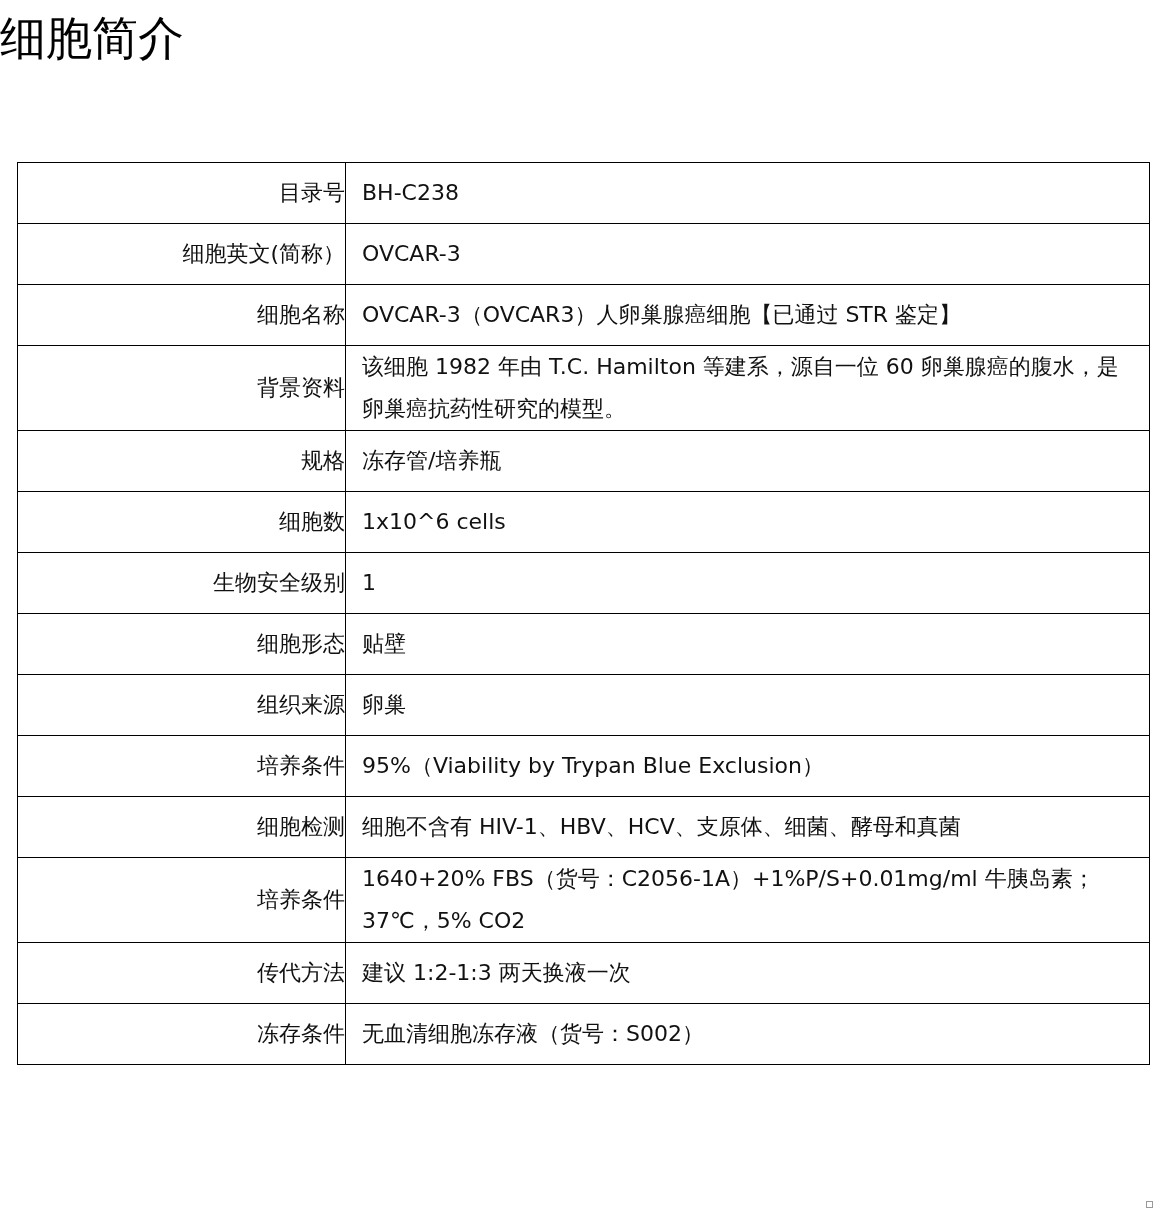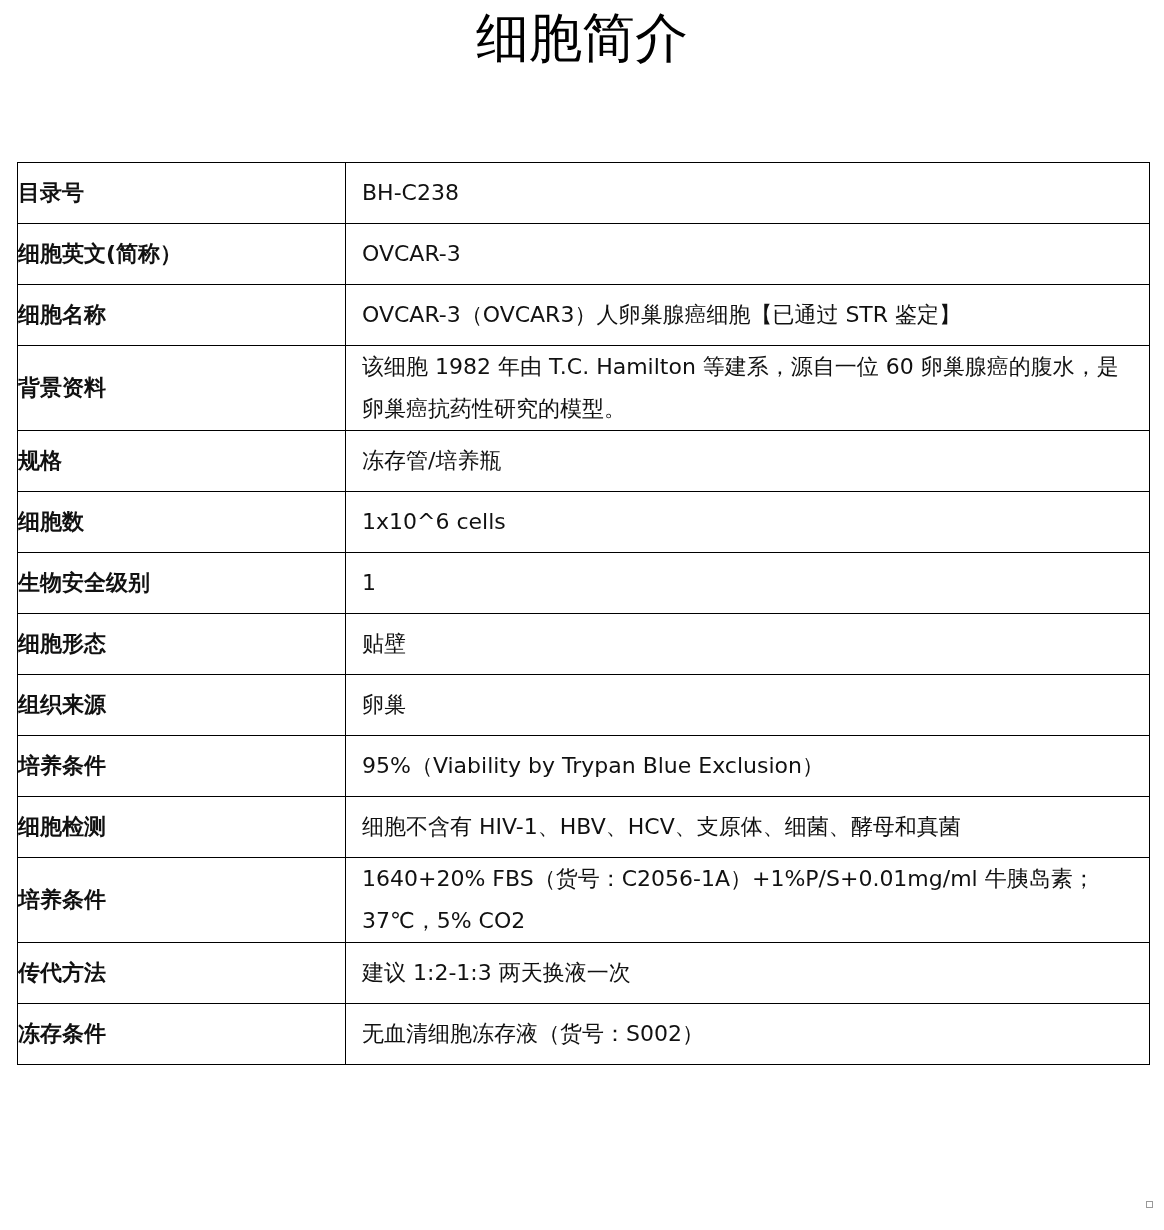--- a/index.html
+++ b/index.html
@@ -1,22 +1,22 @@
 <!DOCTYPE html>
 <html><head>
   <meta charset="utf-8">
   <style>
     html, body { margin:0; padding:0; background:#ffffff; }
     body { width:1164px; height:1230px; position:relative; overflow:hidden;
            font-family:"DejaVu Sans", "Liberation Sans", sans-serif; color:#111; }
-    .title { position:absolute; top:8px; left:0; width:1164px; text-align:center;
-             font-size:53px; line-height:60px; font-family:"DejaVu Serif","Liberation Serif",serif; color:#000; }
+    .title { position:absolute; top:8px; left:0; width:1164px; 
+             font-size:46px; line-height:60px; font-family:"DejaVu Serif","Liberation Serif",serif; color:#000; }
     table.info { position:absolute; top:162px; left:17px; width:1133px; border-collapse:collapse; table-layout:fixed; }
     table.info td { border:1.5px solid #000; font-size:22px; vertical-align:middle; }
-    td.label { width:327px; text-align:left; height:60px; padding:0;font-weight:bold; }
+    td.label { width:327px; text-align:right; height:60px; padding:0; }
     td.value { padding:0 14px 0 16px; line-height:42px;margin-top:40px; }
     tr.tall td.label, tr.tall td.value { height:83px; }
     .corner { position:absolute; left:1146px; top:1201px; width:7px; height:7px; border:1px solid #999; box-sizing:border-box; }
   </style>
 </head>
 <body>
 
 <div class="title">细胞简介</div>
 
 <table class="info">

